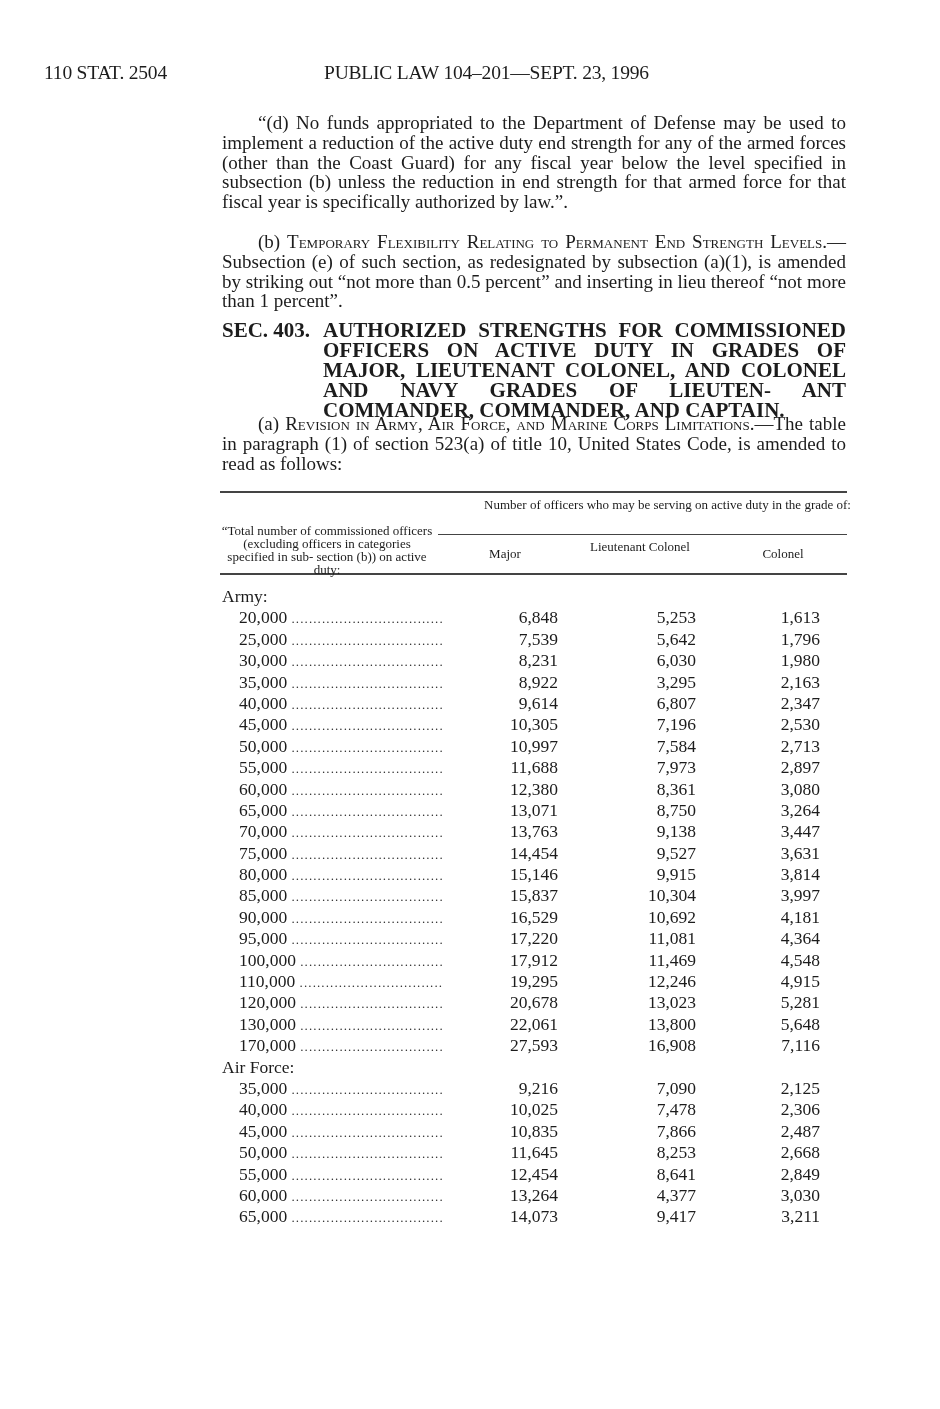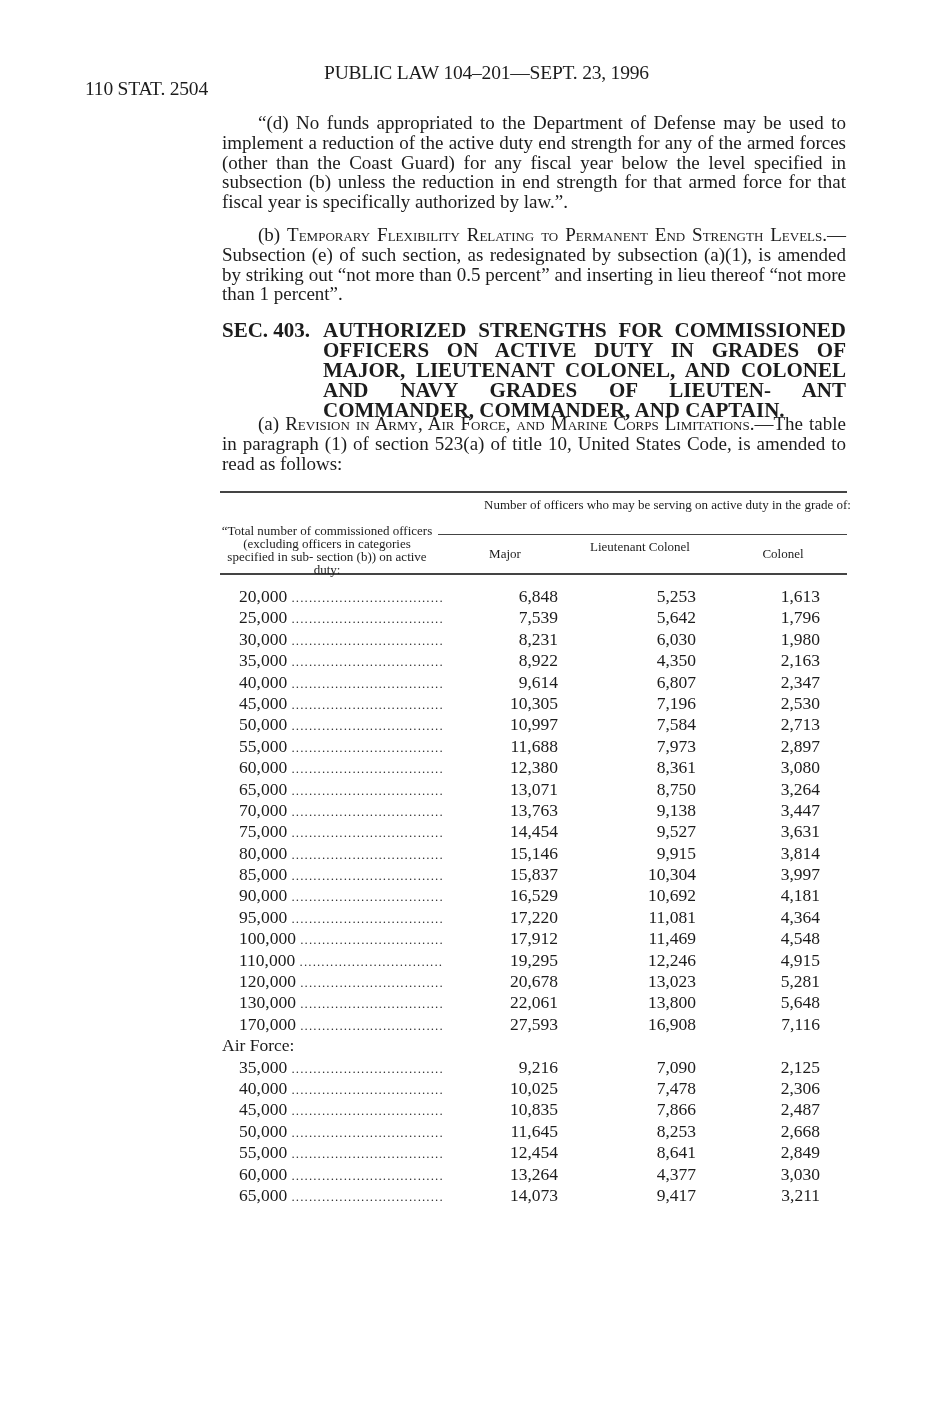--- a/index.html
+++ b/index.html
@@ -1,28 +1,28 @@
 <!DOCTYPE html>
 <html><head>
 <meta charset="utf-8">
 <style>
   html, body { margin: 0; padding: 0; background: #ffffff; }
   body { width: 940px; height: 1409px; position: relative; overflow: hidden;
          font-family: "Liberation Serif", "DejaVu Serif", serif; color: #1c1c1c; }
   .page-header { position: absolute; top: 62px; left: 44px; width: 800px; font-size: 19.5px; letter-spacing: -0.2px; }
-  .page-header .stat { position: absolute; left: 0; top: 16px; margin-left: 41px; }
+  .page-header .stat { position: absolute; left: 0; top: 0; }
   .page-header .law { position: absolute; left: 280px; top: 0; }
 
   .body-text { position: absolute; left: 222px; width: 624px; font-size: 19px; line-height: 19.8px; text-align: justify; }
   .para { margin: 0; text-indent: 36px; text-align-last: auto; }
   .para.last-left { text-align-last: left; }
   .sc { font-variant: small-caps; }
 
   #para-d { top: 113px; }
-  #para-b { top: 225px; font-family: Liberation Serif, serif; }
+  #para-b { top: 232px; font-family: Liberation Serif, serif; }
 
   .sec-heading { position: absolute; top: 320px; left: 222px; width: 624px; font-size: 21px; font-weight: bold; line-height: 20px; }
   .sec-heading .num { display: inline-block; width: 100px; }
   .sec-heading .title { position: absolute; left: 101px; top: 0; width: 523px; text-align: justify; }
 
   #para-a { top: 406px; margin-top: 8px; }
   .tbl-rule-top { position: absolute; top: 491px; left: 220px; width: 627px; border-top: 2px solid #444; }
   .tbl-rule-mid { position: absolute; top: 534px; left: 438px; width: 409px; border-top: 1.5px solid #444; }
   .tbl-rule-bot { position: absolute; top: 573px; left: 220px; width: 627px; border-top: 2px solid #444; }
 
@@ -72,20 +72,21 @@
 <div class="tbl-rule-mid"></div>
 <div class="tbl-rule-bot"></div>
 
 <div class="hdr-stub">“Total number of commissioned officers (excluding officers in categories specified in sub- section (b)) on active duty:</div>
 <div class="hdr-span">Number of officers who may be serving on active duty in the grade of:</div>
 <div class="hdr-col" id="hdr-major">Major</div>
 <div class="hdr-col" id="hdr-ltcol">Lieutenant Colonel</div>
 <div class="hdr-col" id="hdr-col">Colonel</div>
 
 <div class="rows" id="table-rows">
+    <div class="grp-label">Army:</div>
     <div class="row">
       <span class="total"><span>20,000</span> <span class="lead">........................................</span></span>
       <span class="v major">6,848</span>
       <span class="v ltcol">5,253</span>
       <span class="v col">1,613</span>
     </div>
     <div class="row">
       <span class="total"><span>25,000</span> <span class="lead">........................................</span></span>
       <span class="v major">7,539</span>
       <span class="v ltcol">5,642</span>
@@ -93,21 +94,21 @@
     </div>
     <div class="row">
       <span class="total"><span>30,000</span> <span class="lead">........................................</span></span>
       <span class="v major">8,231</span>
       <span class="v ltcol">6,030</span>
       <span class="v col">1,980</span>
     </div>
     <div class="row">
       <span class="total"><span>35,000</span> <span class="lead">........................................</span></span>
       <span class="v major">8,922</span>
-      <span class="v ltcol">4,350</span>
+      <span class="v ltcol">3,295</span>
       <span class="v col">2,163</span>
     </div>
     <div class="row">
       <span class="total"><span>40,000</span> <span class="lead">........................................</span></span>
       <span class="v major">9,614</span>
       <span class="v ltcol">6,807</span>
       <span class="v col">2,347</span>
     </div>
     <div class="row">
       <span class="total"><span>45,000</span> <span class="lead">........................................</span></span>

